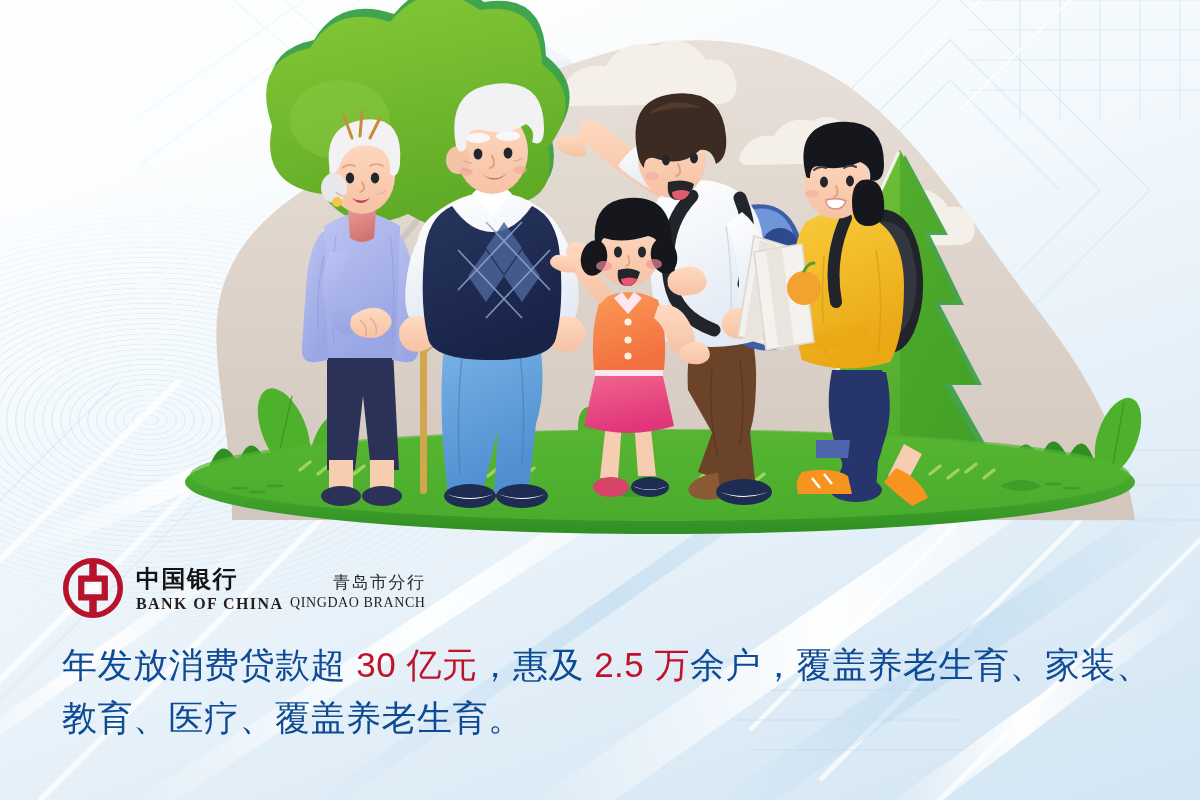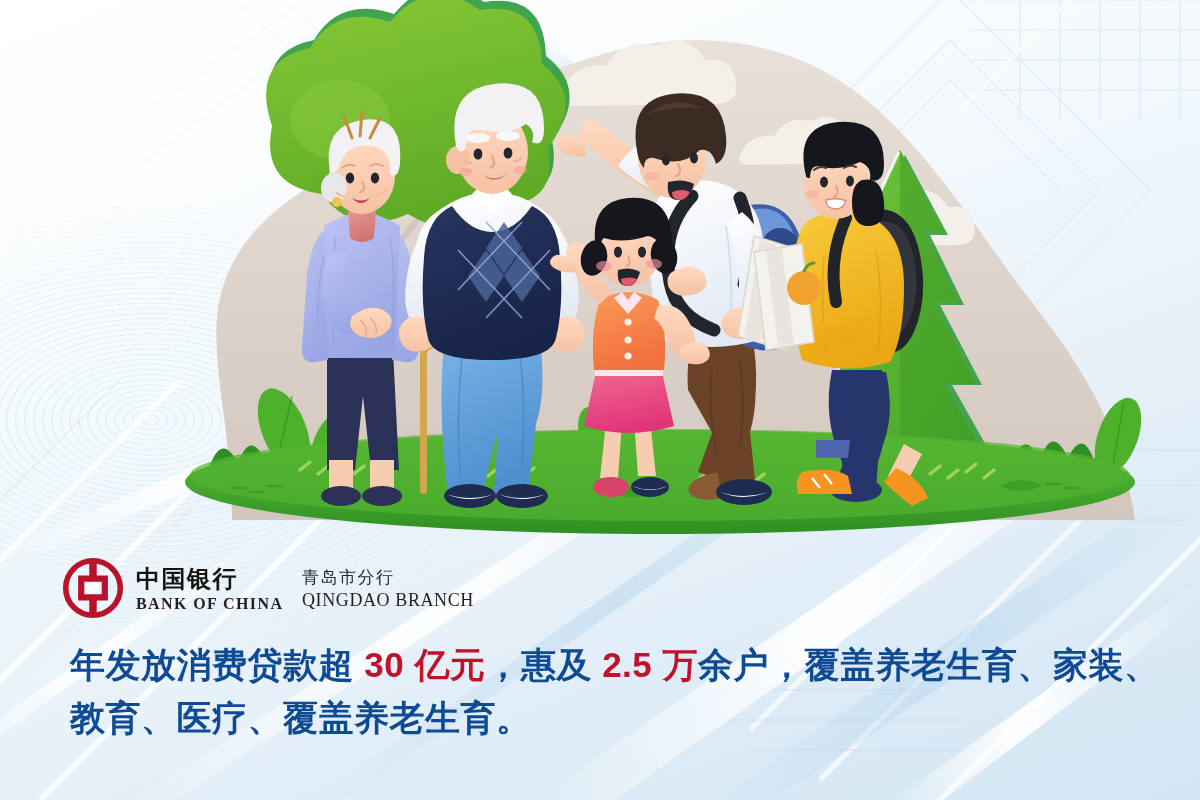--- a/index.html
+++ b/index.html
@@ -31,29 +31,29 @@
   .scene{position:absolute;left:0;top:0;width:1200px;height:560px;}
 
   
   .brand{position:absolute;left:62px;top:552px;display:flex;align-items:center;height:72px;}
   .boc-mark{width:62px;height:62px;flex:0 0 62px;}
   .boc-names{display:flex;align-items:flex-end;margin-left:12px;}
   .boc-cn-block{display:flex;flex-direction:column;align-items:flex-start;}
   .boc-cn{height:30px;margin-bottom:2px;}
   .boc-en{font-family:"Liberation Serif","DejaVu Serif",serif;font-weight:bold;
     font-size:16px;letter-spacing:1.4px;color:#231f20;line-height:1;}
-  .branch-block{display:flex;flex-direction:column;align-items:flex-start;margin-left:16px;padding-bottom:1px;}
+  .branch-block{display:flex;flex-direction:column;align-items:flex-end;margin-left:4px;padding-bottom:1px;}
   .branch-cn{font-family:"Liberation Serif","DejaVu Serif",serif;font-size:17px;
     letter-spacing:1.5px;color:#2b2b2b;line-height:1.25;}
-  .branch-en{font-family:"Liberation Serif","DejaVu Serif",serif;font-size:18px;
+  .branch-en{font-family:"Liberation Serif","DejaVu Serif",serif;font-size:14px;
     letter-spacing:.6px;color:#231f20;line-height:1.25;}
 
   .headline{position:absolute;left:62px;top:638px;width:1100px;
-    font-size:35px;line-height:53px;font-weight:bold;color:#0e4b94;
-    letter-spacing:.5px;margin-left:8px;}
+    font-size:35px;line-height:53px;font-weight:normal;color:#0e4b94;
+    letter-spacing:.5px;}
   .headline .hl{color:#c1122c;}
 </style>
 </head>
 <body>
 
 <div id="poster">
 
   <div class="bg-layer">
 
     <div class="rings"></div>

